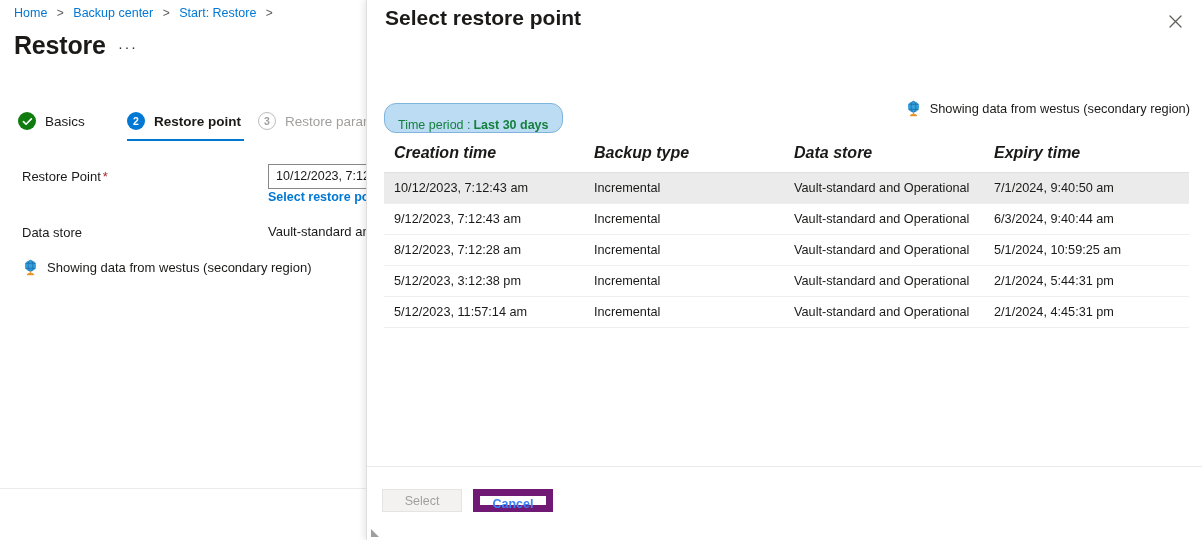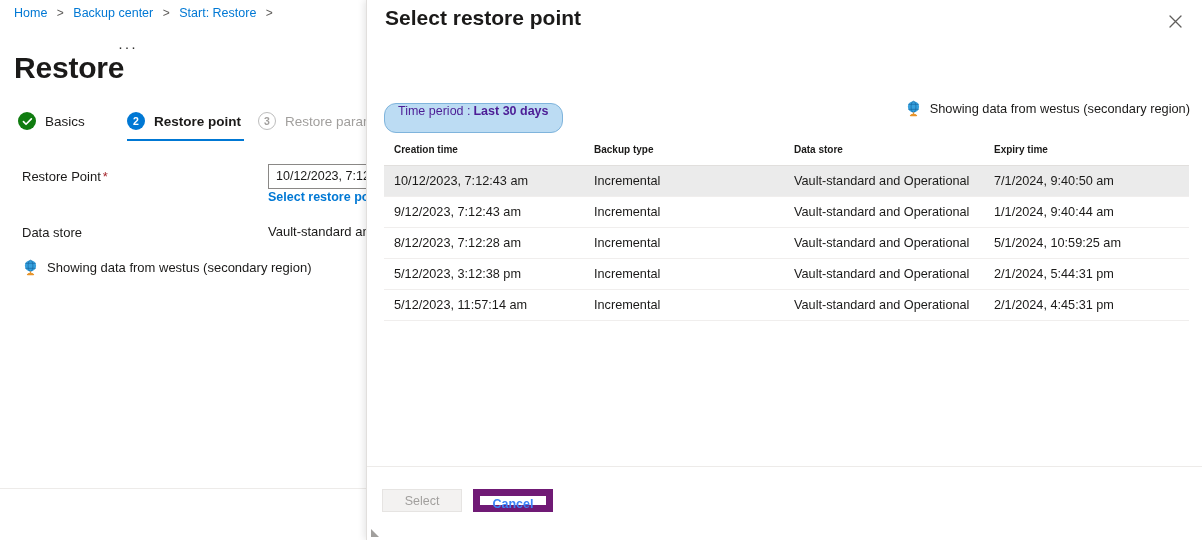--- a/index.html
+++ b/index.html
@@ -23,23 +23,22 @@
   .breadcrumb {
     position: absolute; left: 14px; top: 6px;
     font-size: 12.5px;
     white-space: nowrap;
   }
   .bc-link { color: #0078d4; cursor: pointer; }
   .bc-sep { color: #605e5c; margin: 0 6px; font-size: 12px; }
 
   .page-title {
     position: absolute; left: 14px; top: 31px;
-    font-size: 30px; font-weight: 600; letter-spacing: -0.2px;
+    font-size: 25px; font-weight: 600; letter-spacing: -0.2px;
     color: #1b1a19;
-    margin-top: 20px;
   }
   .page-ellipsis {
     position: absolute; left: 118px; top: 38px;
     font-size: 15px; color: #323130; letter-spacing: 1.5px;
     cursor: pointer;
   }
 
   
   .steps { position: absolute; left: 18px; top: 108px; height: 34px; }
   .step { position: absolute; top: 0; display: flex; align-items: center; height: 26px; }
@@ -122,44 +121,45 @@
     width: 26px; height: 26px;
     display: flex; align-items: center; justify-content: center;
     cursor: pointer; background: none; border: none; padding: 0;
   }
 
   .pill {
     position: absolute; left: 17px; top: 103px;
     height: 23px; padding: 14px 13px;
     border-radius: 12px;
     background: #bcdcf3; border: 1px solid #7fb4dc;
-    display: flex; align-items: flex-end;
-    font-size: 12.5px; color: #4c1d95; white-space: nowrap;
+    display: flex; align-items: flex-start;
+    font-size: 12.5px; color: #15803d; white-space: nowrap;
     cursor: pointer;
   }
   .pill b { font-weight: 700; margin-left: 3px; }
 
   .panel-region {
     position: absolute; right: 12px; top: 100px;
     display: flex; align-items: center;
     font-size: 12.8px; color: #1b1a19; white-space: nowrap;
   }
 
   
   #rp-table {
     position: absolute; left: 17px; top: 144px;
     width: 805px;
     border-collapse: collapse;
     font-size: 12.7px;
     table-layout: fixed;
   }
   #rp-table th {
     text-align: left; font-weight: 700; color: #1b1a19;
-    padding: 0 0 10px 10px; font-size: 10px;
+    padding: 0 0 10px 10px; font-size: 16px;
     border-bottom: 1px solid #e1dfdd;
+    font-style: italic;
   }
   #rp-table td {
     padding: 0 0 0 10px; height: 31px;
     color: #1b1a19; white-space: nowrap; overflow: hidden;
     border-bottom: 1px solid #f0eeed;
   }
   #rp-table tr.selected td { background: #ebebeb; }
   #rp-table tr { cursor: pointer; }
   .col-1 { width: 200px; }
   .col-2 { width: 200px; }
@@ -306,21 +306,21 @@
           <tr class="selected">
             <td class="col-1">10/12/2023, 7:12:43 am</td>
             <td class="col-2">Incremental</td>
             <td class="col-3">Vault-standard and Operational</td>
             <td class="col-4">7/1/2024, 9:40:50 am</td>
           </tr>
           <tr>
             <td class="col-1">9/12/2023, 7:12:43 am</td>
             <td class="col-2">Incremental</td>
             <td class="col-3">Vault-standard and Operational</td>
-            <td class="col-4">1/1/2024, 9:40:44 am</td>
+            <td class="col-4">6/3/2024, 9:40:44 am</td>
           </tr>
           <tr>
             <td class="col-1">8/12/2023, 7:12:28 am</td>
             <td class="col-2">Incremental</td>
             <td class="col-3">Vault-standard and Operational</td>
             <td class="col-4">5/1/2024, 10:59:25 am</td>
           </tr>
           <tr>
             <td class="col-1">5/12/2023, 3:12:38 pm</td>
             <td class="col-2">Incremental</td>

